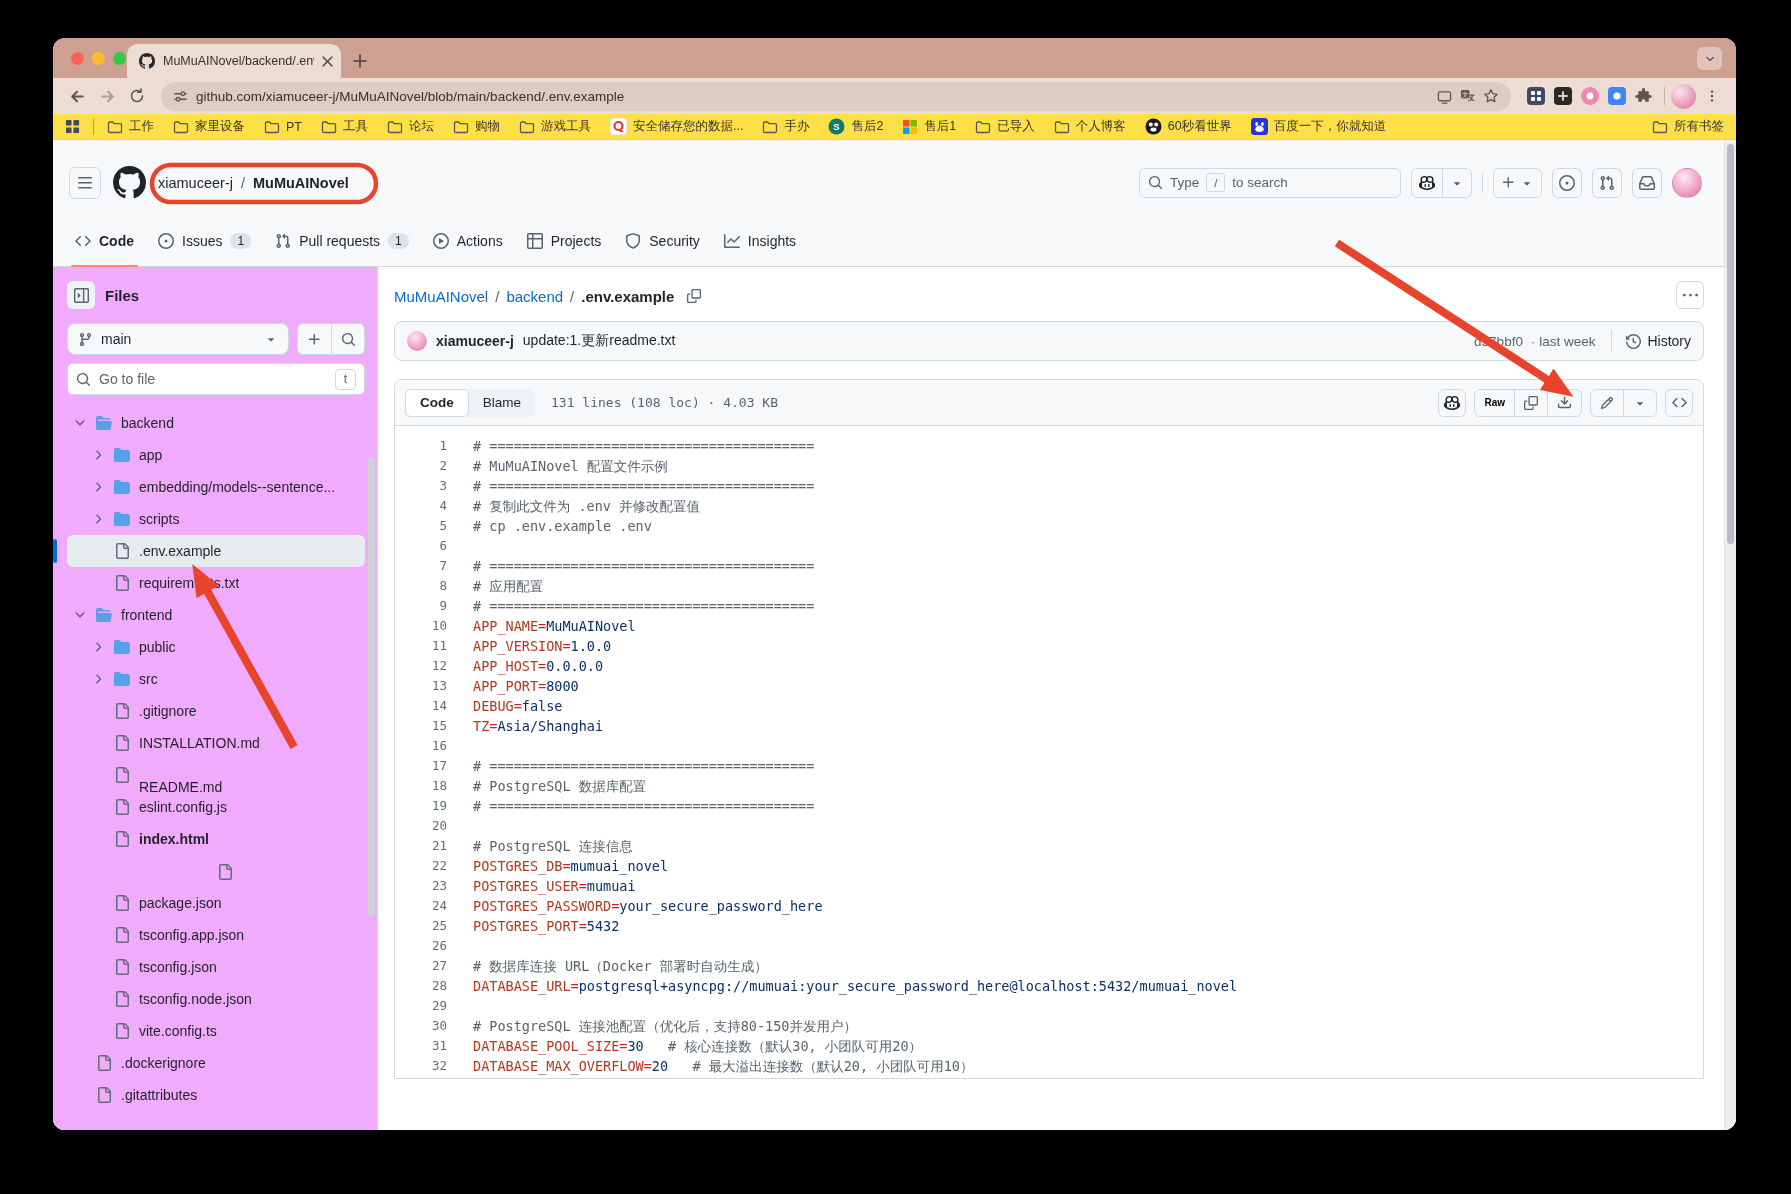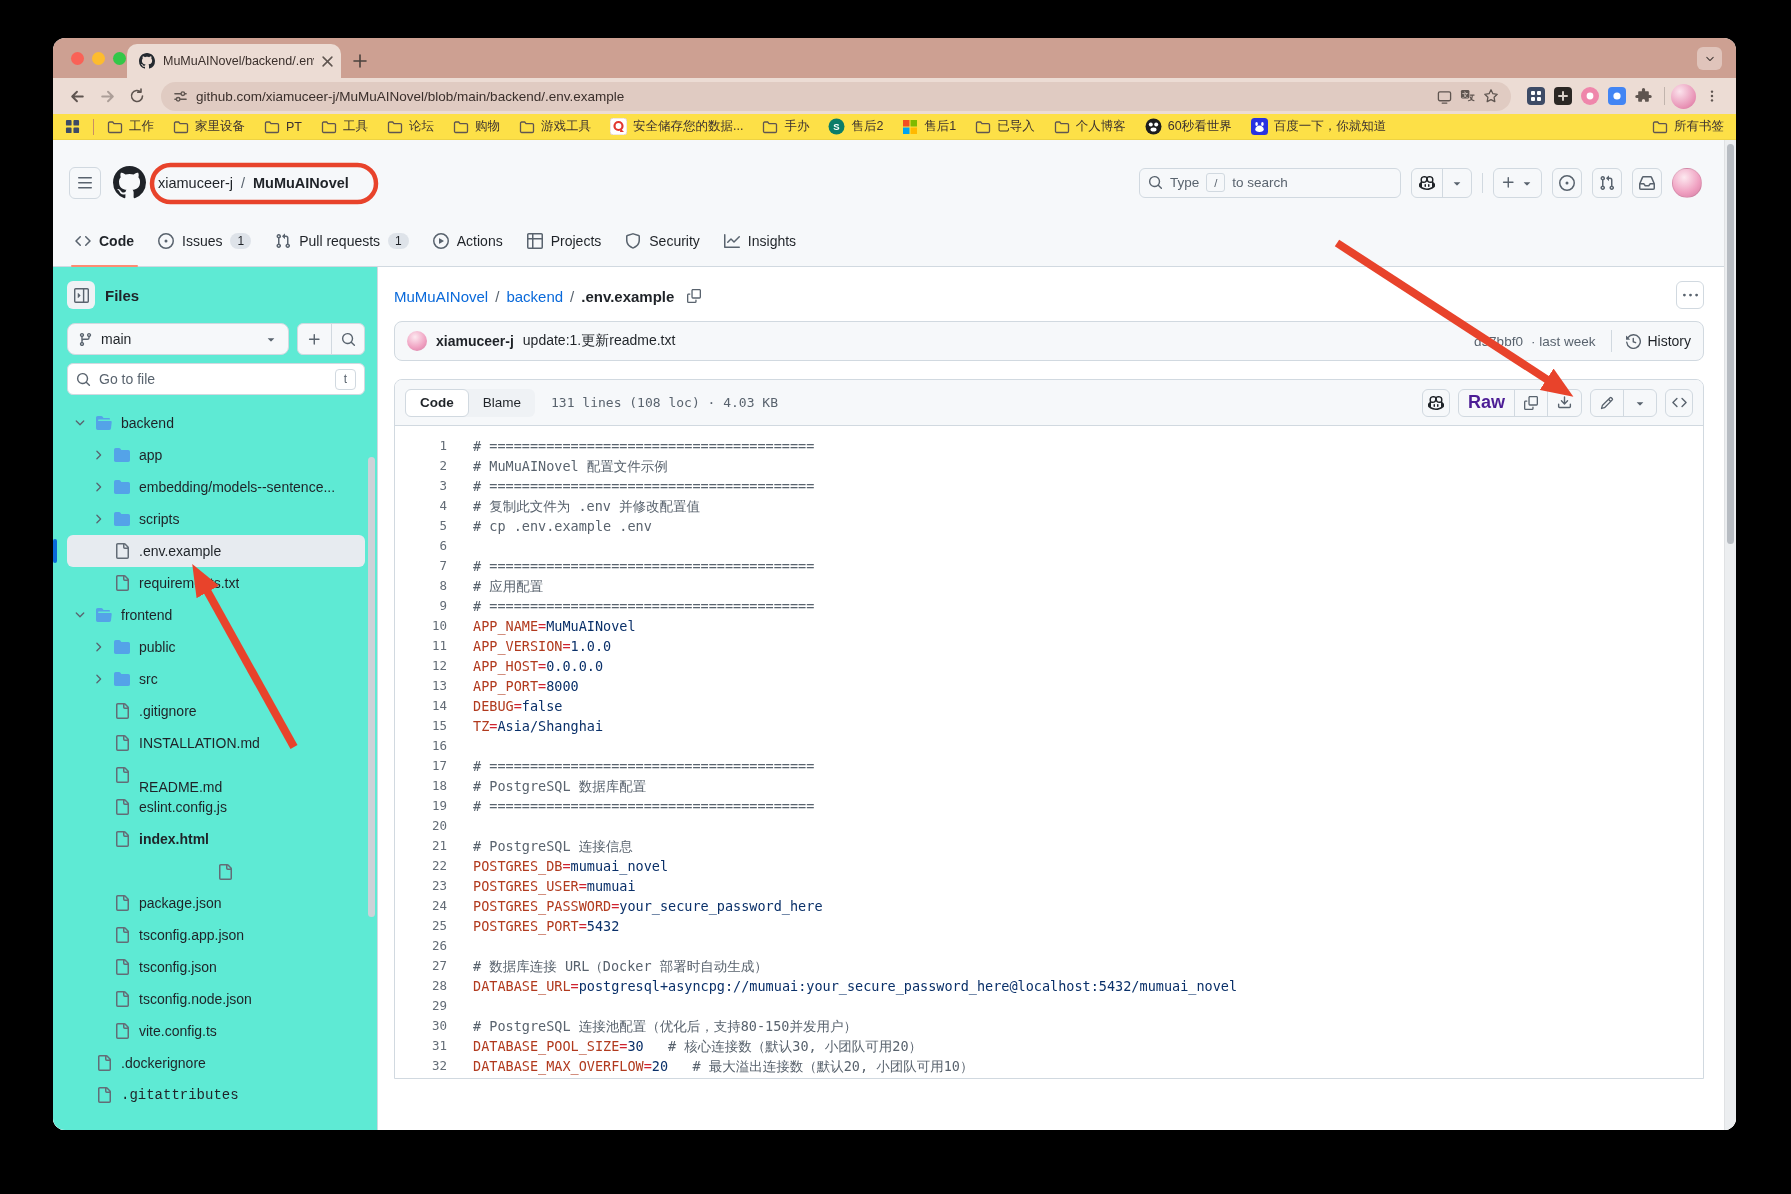--- a/index.html
+++ b/index.html
@@ -64,21 +64,21 @@
   .gh-nav { display:flex; align-items:center; padding:0 12px; height:52px; border-bottom:1px solid #d1d9e0; gap:4px; }
   .nav-tab { position:relative; height:100%; display:flex; align-items:center; padding:0 10px; gap:8px; font-size:14px; }
   .nav-tab .lbl { color:#1f2328; }
   .nav-tab.active .lbl { font-weight:600; }
   .nav-tab .badge { background:#dee3e9; border-radius:10px; font-size:12px; padding:1px 7px; color:#1f2328; }
   .nav-tab .underline { position:absolute; left:6px; right:6px; bottom:-1px; height:2px; border-radius:2px; background:#fd8c73; }
 
   .gh-content { display:flex; height:672px; background:#fff; border-top:0; flex:1; }
   
   .sidebar { width:325px; border-right:1px solid #d1d9e0; padding:12px 12px 0 14px; position:relative;
-    background:#5eead4; flex:none; }
+    background:#f0abfc; flex:none; }
   .files-head { display:flex; align-items:center; gap:10px; height:32px; }
   .collapse-btn { width:28px; height:28px; border-radius:6px; background:#eff2f5;
     display:flex; align-items:center; justify-content:center; }
   .files-title { font-size:15px; font-weight:700; }
   .branch-row { display:flex; margin-top:12px; gap:8px; }
   .branch-select { flex:1; height:32px; border:1px solid #d1d9e0; border-radius:8px; background:#f6f8fa;
     display:flex; align-items:center; gap:8px; padding:0 10px; font-size:14px; }
   .branch-select .caret { margin-left:auto; }
   .pair-btns { display:flex; border:1px solid #d1d9e0; border-radius:6px; background:#f6f8fa; height:32px; }
   .pair-btns > div { width:33px; display:flex; align-items:center; justify-content:center; }
@@ -122,21 +122,21 @@
   .code-head { height:46px; background:#f6f8fa; border-bottom:1px solid #d1d9e0; display:flex;
     align-items:center; padding:0 10px; position:relative; }
   .seg-ctl { display:flex; background:#eff2f5; border-radius:6px; padding:0; }
   .seg-ctl .seg { height:28px; padding:0 14px; display:flex; align-items:center; font-size:13.5px; border-radius:6px; }
   .seg-ctl .seg.on { background:#fff; border:1px solid #d1d9e0; font-weight:600; }
   .code-meta { margin-left:16px; color:#59636e; font-size:13px; font-family:"DejaVu Sans Mono",monospace; }
   .head-right { position:absolute; right:10px; display:flex; align-items:center; gap:8px; }
   .btn-group { display:flex; border:1px solid #d1d9e0; border-radius:6px; height:28px; background:#f6f8fa; }
   .btn-group > div { display:flex; align-items:center; justify-content:center; padding:0 9px; }
   .btn-group > div + div { border-left:1px solid #d1d9e0; }
-  .raw-lbl { font-size:18px; font-weight:600; color:#4c1d95; }
+  .raw-lbl { font-size:10px; font-weight:600; color:#000000; }
   .sq28 { width:28px; height:28px; border:1px solid #d1d9e0; border-radius:6px; background:#f6f8fa;
     display:flex; align-items:center; justify-content:center; }
 
   .code-body { padding-top:10px; font-family:"DejaVu Sans Mono",monospace; font-size:13.5px; }
   .code-line { display:flex; height:20px; line-height:20px; white-space:pre; }
   .code-line .ln { width:52px; text-align:right; color:#636c76; font-size:12.5px; flex:none; }
   .code-line .lc { margin-left:26px; }
   .tok-c { color:#59636e; } .tok-k { color:#b13a1e; } .tok-e { color:#cf222e; } .tok-v { color:#0a3069; }
 
   .page-scrollbar { position:absolute; right:0; top:0; bottom:0; width:12px; background:#eceef0;
@@ -851,21 +851,21 @@
               </span>
               <span style="white-space: nowrap; overflow: hidden; text-overflow: ellipsis;">.dockerignore</span>
             </div>
             <div class="tree-row" style="padding-left: 6px;">
               <span class="spacer"></span>
               <span class="icon-btn">
                 <svg width="16" height="16" viewBox="0 0 16 16" fill="#636c76">
                   <path d="M2 1.75C2 .784 2.784 0 3.75 0h6.586c.464 0 .909.184 1.237.513l2.914 2.914c.329.328.513.773.513 1.237v9.586A1.75 1.75 0 0 1 13.25 16h-9.5A1.75 1.75 0 0 1 2 14.25Zm1.75-.25a.25.25 0 0 0-.25.25v12.5c0 .138.112.25.25.25h9.5a.25.25 0 0 0 .25-.25V6h-2.75A1.75 1.75 0 0 1 9 4.25V1.5Zm6.75.062V4.25c0 .138.112.25.25.25h2.688l-.011-.013-2.914-2.914Z"></path>
                 </svg>
               </span>
-              <span style="white-space: nowrap; overflow: hidden; text-overflow: ellipsis; font-family: Liberation Mono, monospace;">.gitattributes</span>
+              <span style="white-space: nowrap; overflow: hidden; text-overflow: ellipsis;">.gitattributes</span>
             </div>
           </div>
         <div class="sb-scroll"></div>
       </aside>
 
       <main class="main">
         <div class="breadcrumb">
           <a>MuMuAINovel</a>
           <span class="sep">/</span>
           <a>backend</a>

